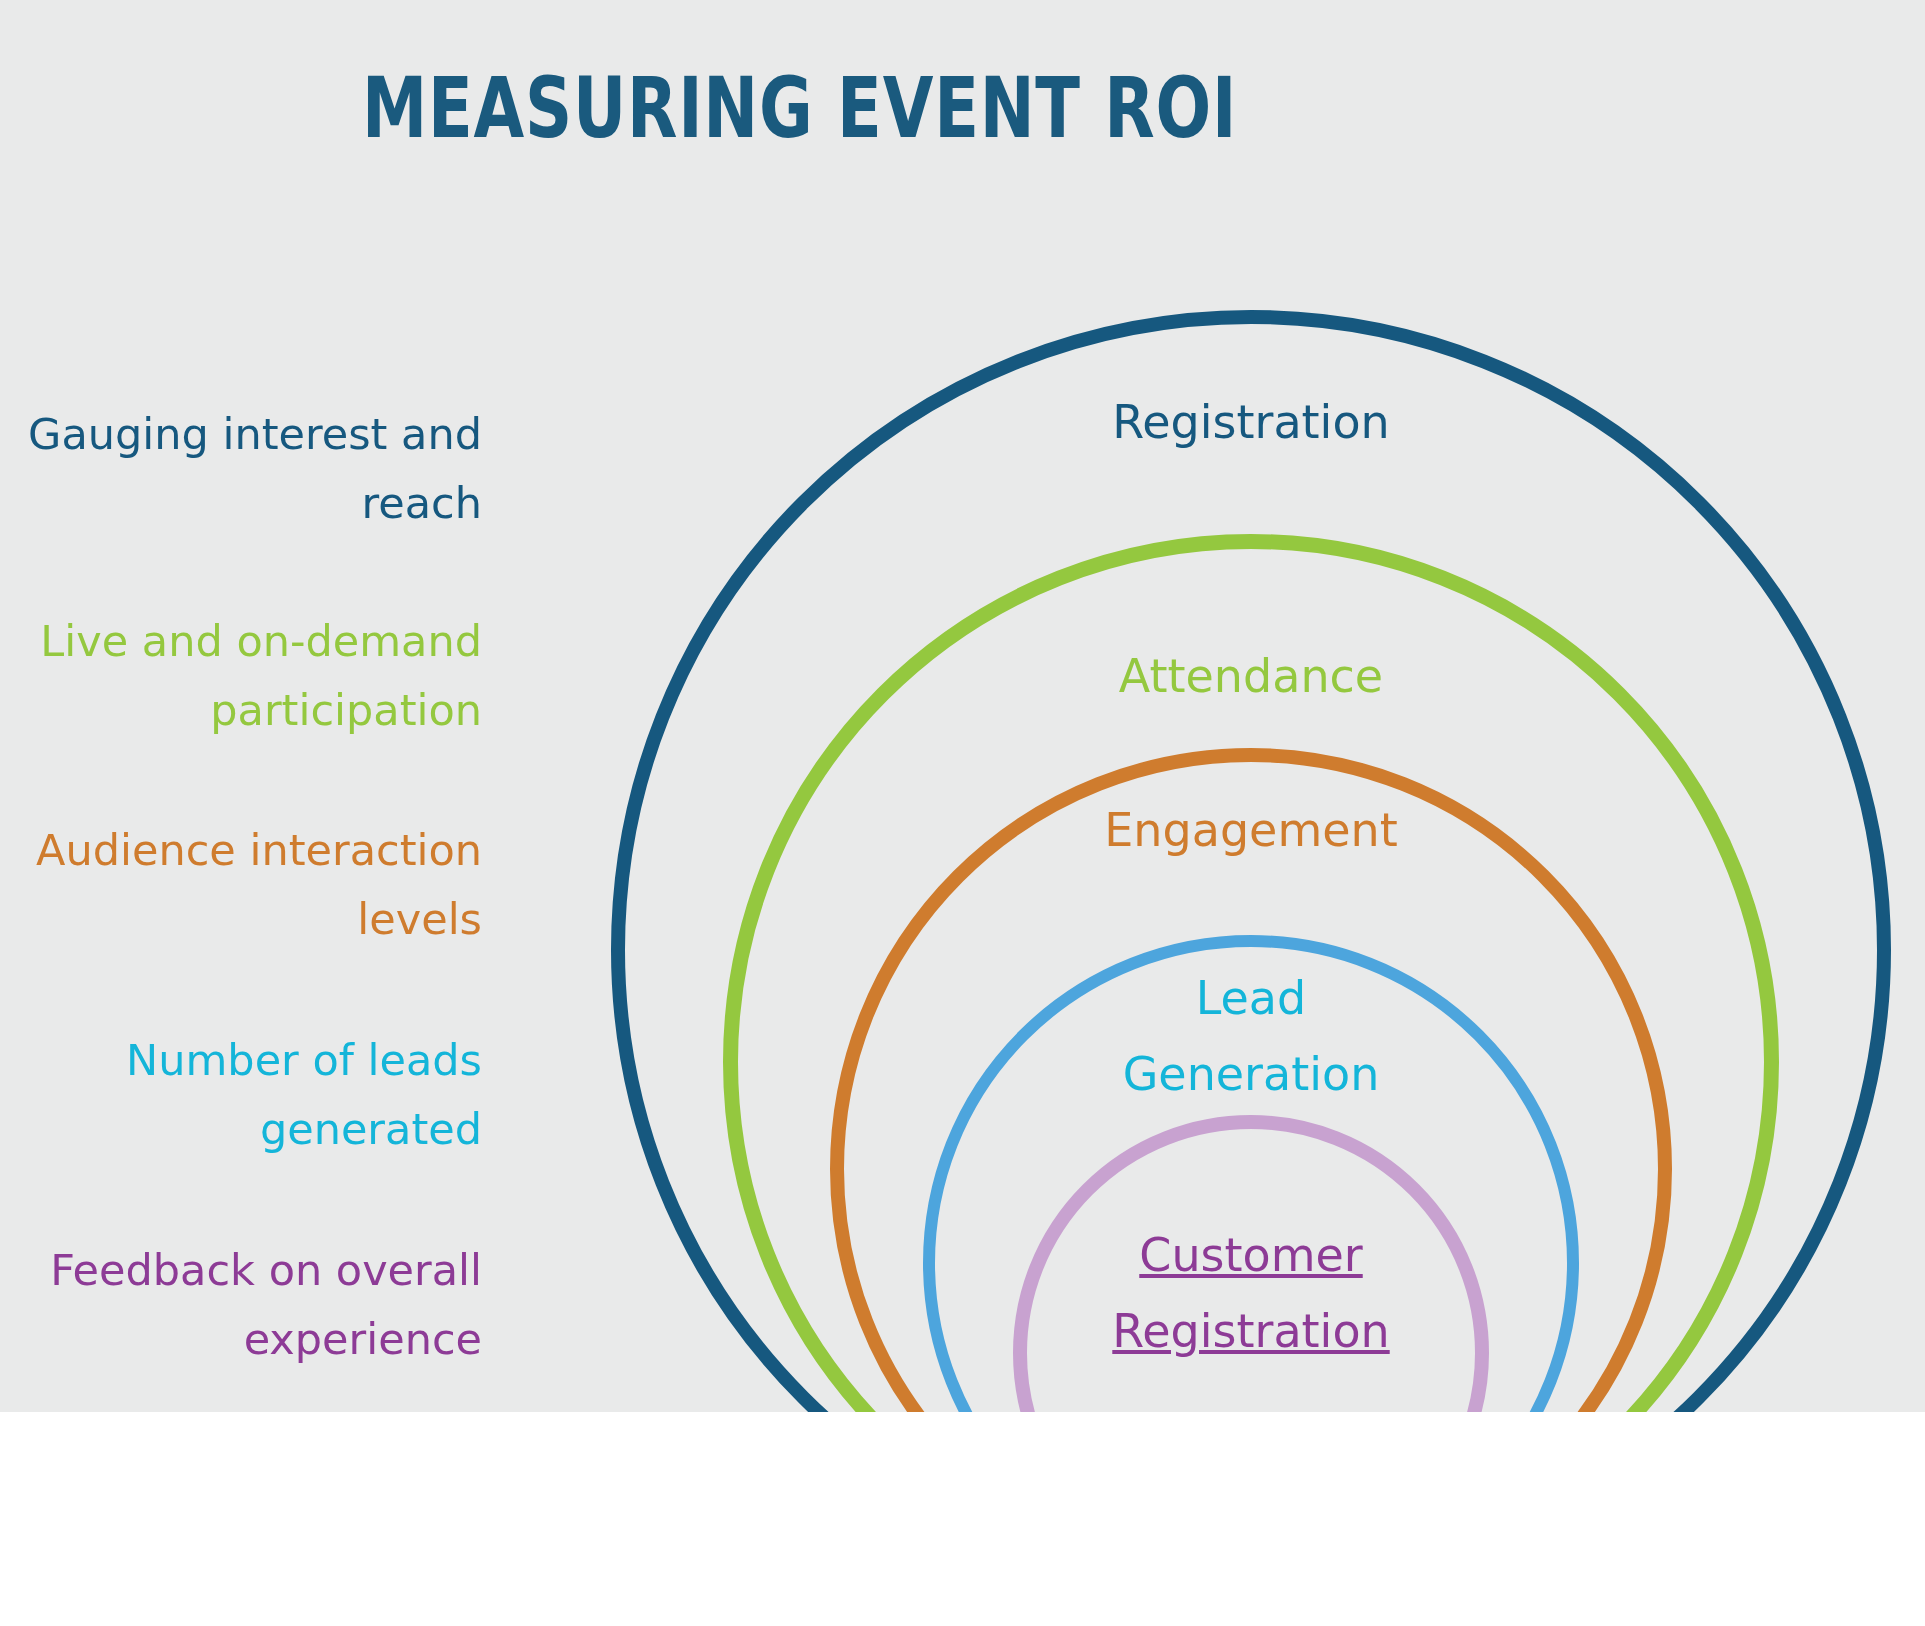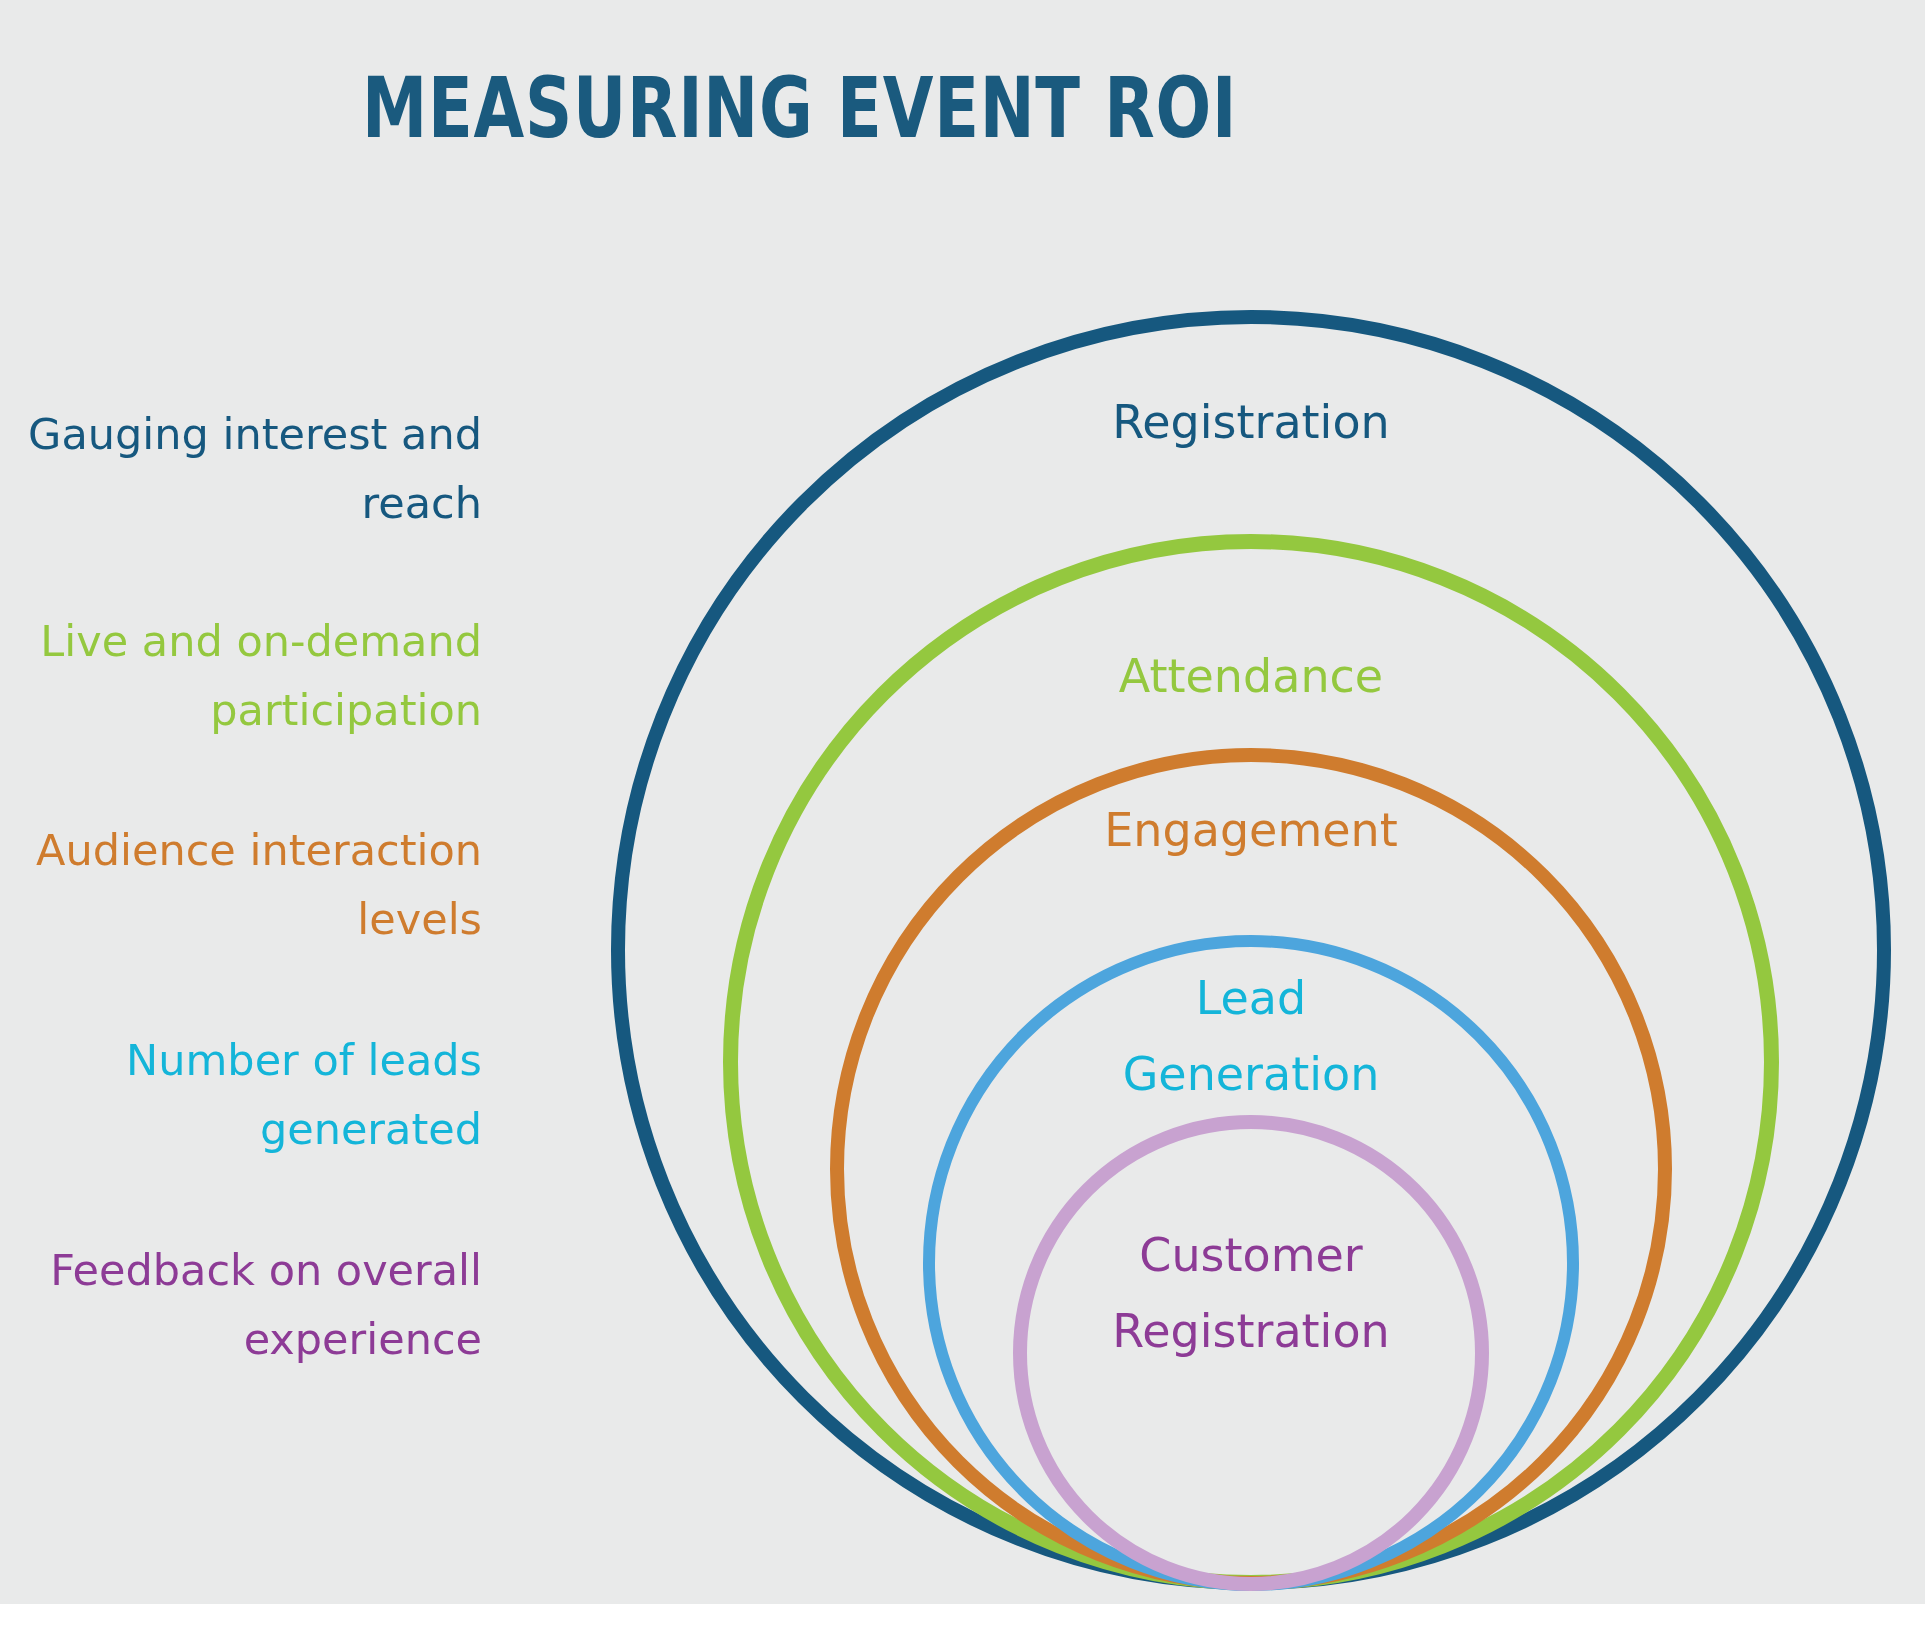--- a/index.html
+++ b/index.html
@@ -1,19 +1,19 @@
 <!DOCTYPE html>
 <html><head>
 <meta charset="utf-8">
 <style>
   html, body { margin: 0; padding: 0; }
   .page {
     position: relative;
     width: 1925px;
-    height: 1604px;
+    height: 1412px;
     background: #e9eaea;
     overflow: hidden;
     font-family: "DejaVu Sans", "Liberation Sans", sans-serif;
   }
   .title {
     position: absolute;
     left: 362px;
     top: 66px;
     margin: 0;
     font-size: 84px;
@@ -40,21 +40,21 @@
     left: 901px;
     width: 700px;
     text-align: center;
     font-size: 46px;
     line-height: 76px;
   }
   .label-0 { top: 384px; }
   .label-1 { top: 638px; }
   .label-2 { top: 792px; }
   .label-3 { top: 960px; }
-  .label-4 { top: 1217px; }
+  .label-4 { top: 1217px; text-decoration: underline; }
   .annotation {
     position: absolute;
     left: -60px;
     width: 542px;
     text-align: right;
     font-size: 43px;
     line-height: 69px;
     white-space: nowrap;
   }
   .annotation-0 { top: 400px; }

